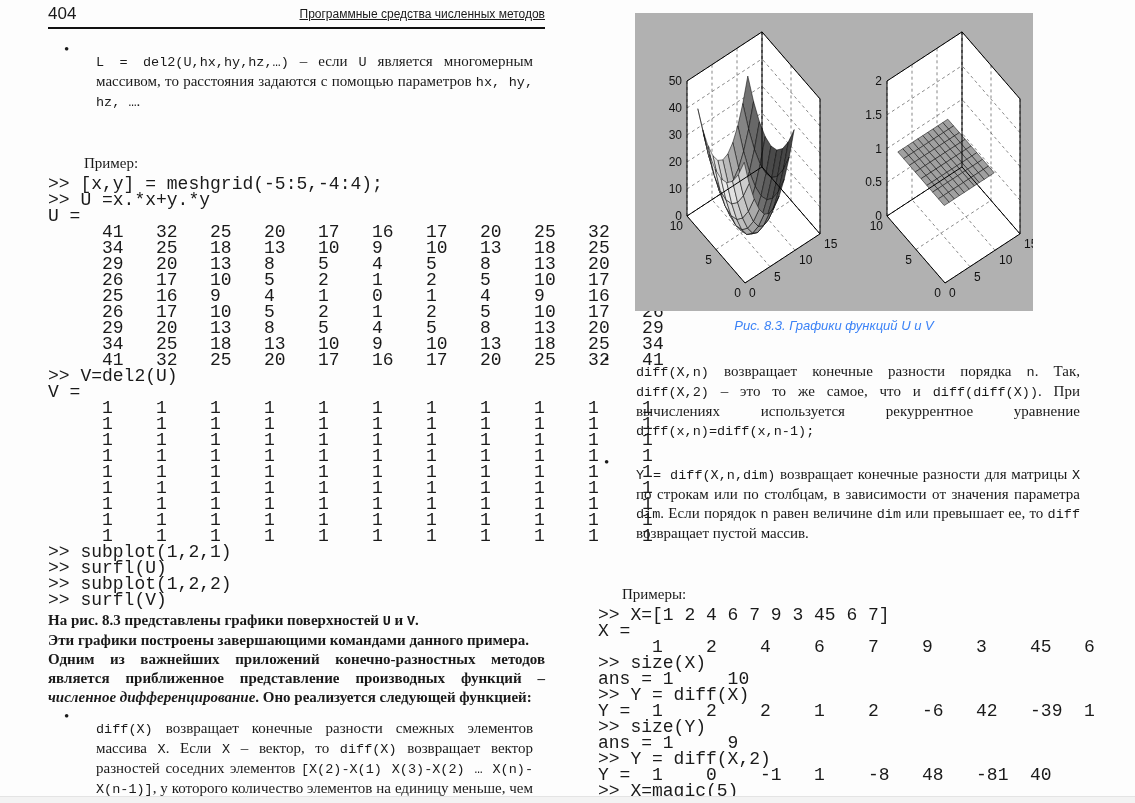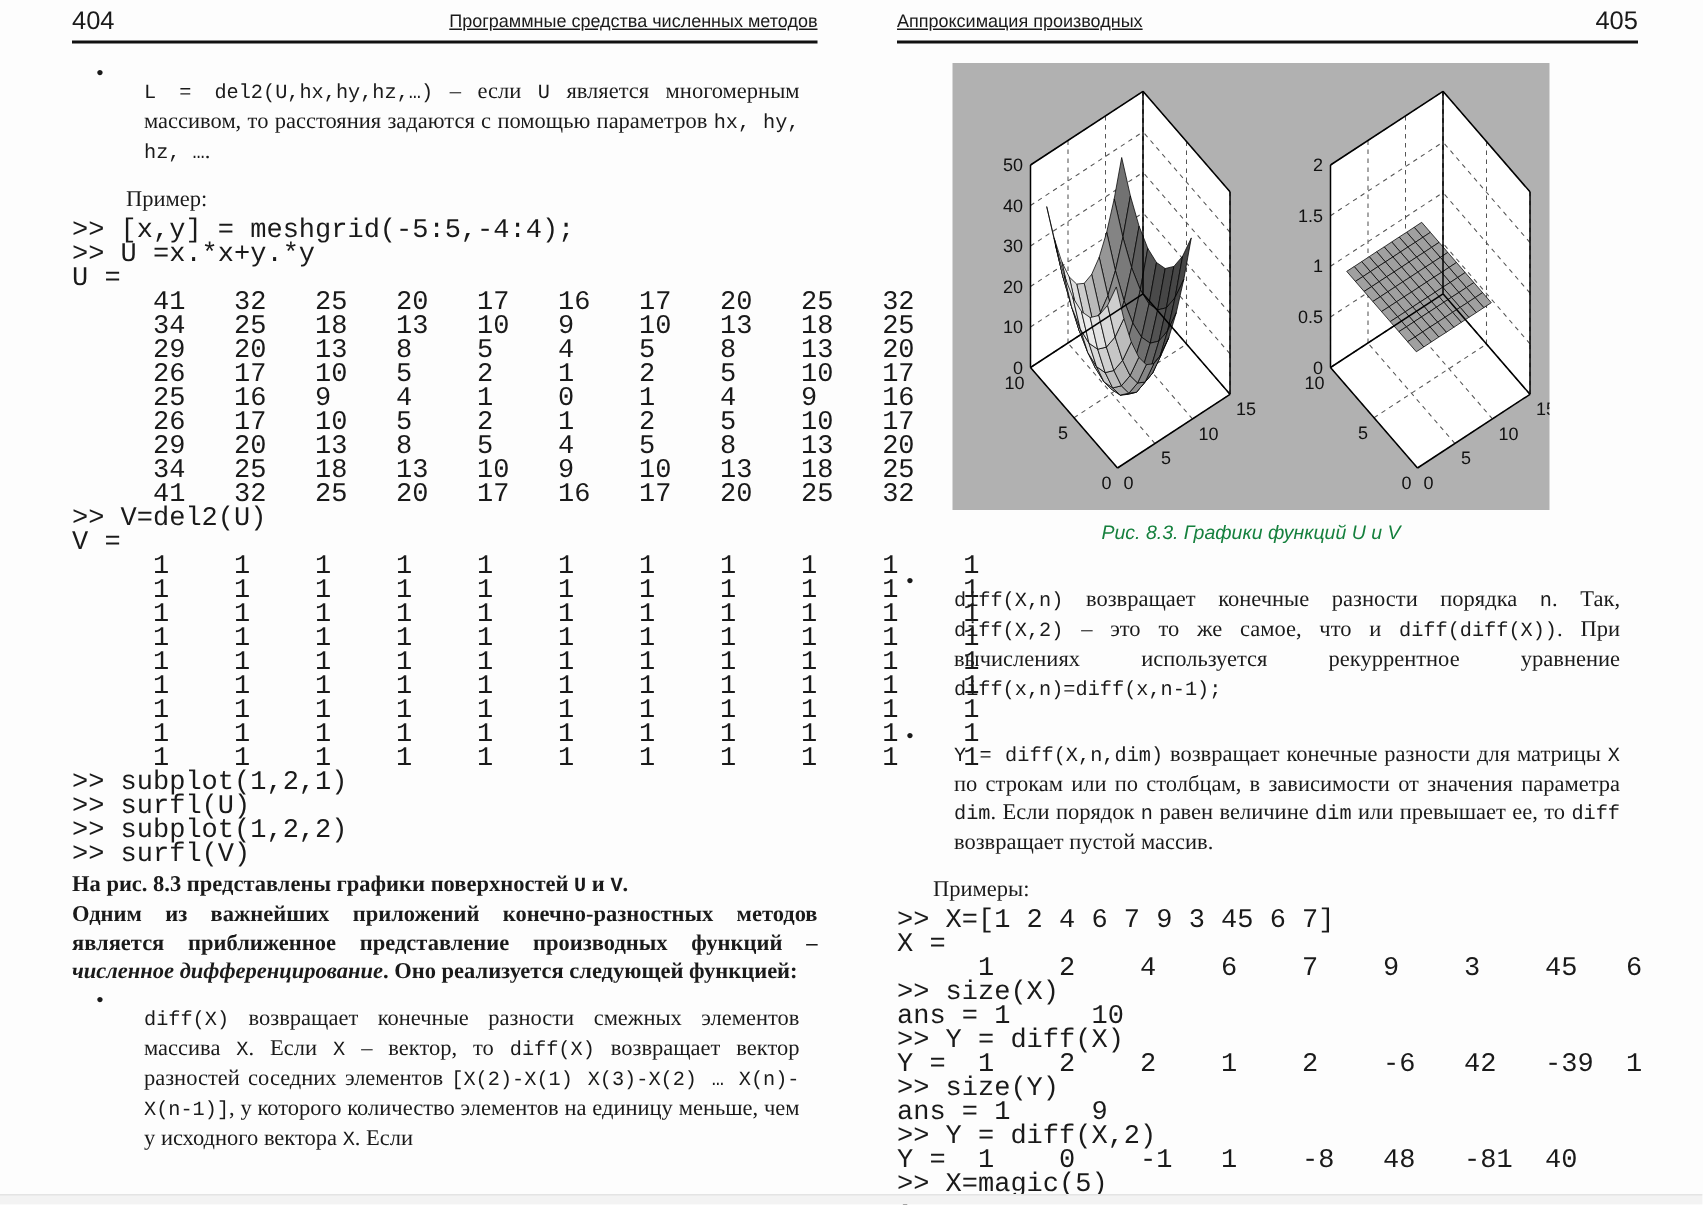--- a/index.html
+++ b/index.html
@@ -14,32 +14,32 @@
   .pagenum{font-size:17px;}
   .headtitle{font-size:12px;text-decoration:underline;}
   p.plain{margin:0;font-size:15px;line-height:19px;text-align:justify;font-weight:bold;}
   .bullet{display:flex;font-size:15px;line-height:19px;}
   .bullet .dot{width:20px;flex:none;}
   .bullet p{margin:12px;flex:1;text-align:justify;}
   .b-left{margin-left:16px;}
   .b-right{margin-left:6px;}
   .c{font-family:"Liberation Mono",monospace;font-size:13.5px;}
   .it{font-style:italic;}
-  .example-label{font-size:15px;line-height:19px;}
+  .example-label{font-size:15px;line-height:19px;margin-top:30px;}
   .ex-left{margin-left:36px;}
   .ex-right{margin-left:24px;}
   pre.codeblock{font-family:"Liberation Mono",monospace;font-size:18px;line-height:16px;
      white-space:pre;margin:3px 0 3px 0;}
   .cb-left{margin-left:40px;}
   .cb-right{margin-left:29px;}
   h2{font-family:"Liberation Sans",sans-serif;font-style:italic;font-weight:bold;
      font-size:23px;line-height:30px;margin:20px 0 14px 0;width:440px;letter-spacing:-0.3px;}
   .figure{width:398px;height:298px;margin:13px 0 0 37px;}
   .caption{width:398px;margin:7px 0 0 37px;text-align:center;
-     font-family:"Liberation Sans",sans-serif;font-style:italic;font-size:13px;color:#15803d;}
+     font-family:"Liberation Sans",sans-serif;font-style:italic;font-size:13px;color:#3b82f6;}
   .mt1{margin-top:11px;}
   .mt2{margin-top:17px;}
   .bottom-edge{position:absolute;left:0;bottom:0;width:1135px;height:6px;
      background:#f3f3f3;border-top:1px solid #e4e4e4;}
 </style>
 </head>
 <body>
 
 <div>
 
@@ -77,35 +77,32 @@
      1    1    1    1    1    1    1    1    1    1    1
      1    1    1    1    1    1    1    1    1    1    1
      1    1    1    1    1    1    1    1    1    1    1
      1    1    1    1    1    1    1    1    1    1    1
 &gt;&gt; subplot(1,2,1)
 &gt;&gt; surfl(U)
 &gt;&gt; subplot(1,2,2)
 &gt;&gt; surfl(V)</pre>
 
     <p class="plain"><span>На рис. 8.3 представлены графики поверхностей </span><span class="c">U</span><span> и </span><span class="c">V</span><span>.</span></p>
+    <p class="plain">Эти графики построены завершающими командами данного примера.</p>
 
 
     <p class="plain"><span>Одним из важнейших приложений конечно-разностных методов является приближенное представление производных функций – </span><span class="it">численное дифференцирование</span><span>. Оно реализуется следующей функцией:</span></p>
 
     <div class="bullet b-left">
       <span class="dot">•</span>
       <p><span class="c">diff(X)</span><span> возвращает конечные разности смежных элементов массива </span><span class="c">X</span><span>. Если </span><span class="c">X</span><span> – вектор, то </span><span class="c">diff(X)</span><span> возвращает вектор разностей соседних элементов </span><span class="c">[X(2)-X(1) X(3)-X(2) … X(n)-X(n-1)]</span><span>, у которого количество элементов на единицу меньше, чем у исходного вектора </span><span class="c">X</span><span>. Если </span></p>
     </div>
   </div>
 
   <div class="col" id="col-right">
-    <div class="running-head">
-      <span class="headtitle">Аппроксимация производных</span>
-      <span class="pagenum">405</span>
-    </div>
 
     <div class="figure" id="figure-box" style="background: rgb(177, 177, 177);">
       <svg id="fig-svg" width="398" height="298" viewBox="0 0 398 298">
         <g transform="translate(0,0)">
             <polygon points="110.0,270.0 185.0,220.9 127.0,153.9 52.0,203.0" fill="#fff" stroke="none"></polygon>
             <polygon points="52.0,203.0 127.0,153.9 127.0,18.9 52.0,68.0" fill="#fff" stroke="none"></polygon>
             <polygon points="185.0,220.9 127.0,153.9 127.0,18.9 185.0,85.9" fill="#fff" stroke="none"></polygon>
             <line x1="110.0" y1="270.0" x2="52.0" y2="203.0" stroke="#555" stroke-width="0.7" stroke-dasharray="3,3"></line>
             <line x1="52.0" y1="203.0" x2="52.0" y2="68.0" stroke="#555" stroke-width="0.7" stroke-dasharray="3,3"></line>
             <line x1="135.0" y1="253.7" x2="77.0" y2="186.7" stroke="#555" stroke-width="0.7" stroke-dasharray="3,3"></line>

